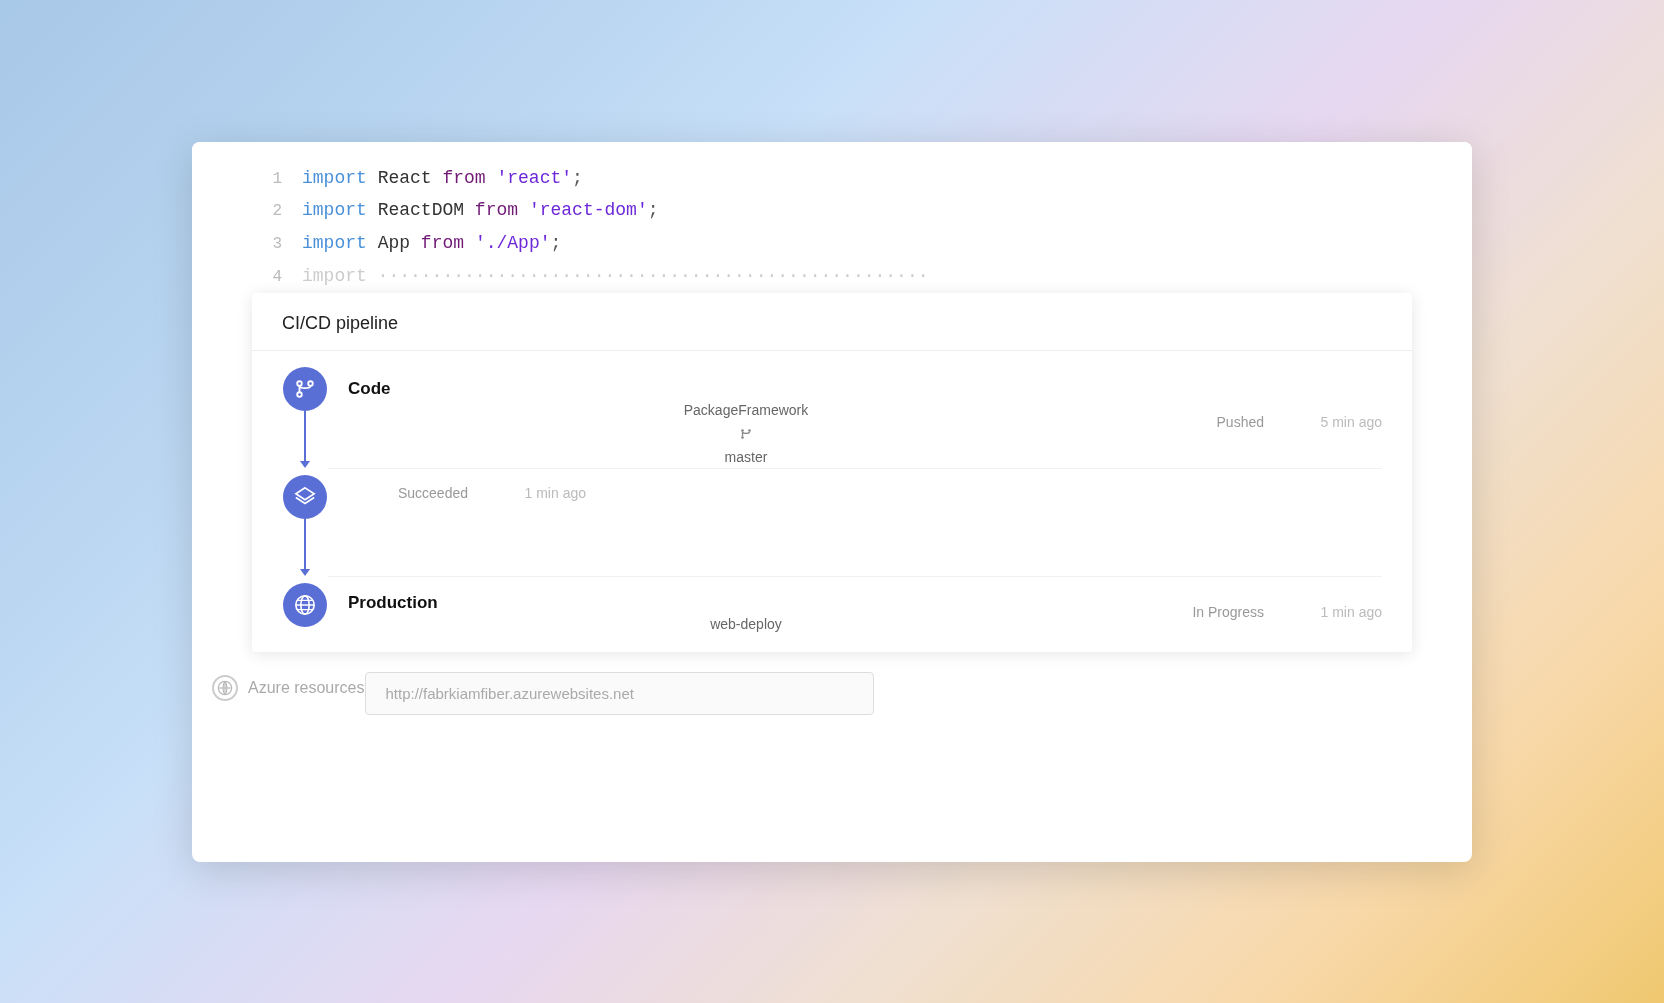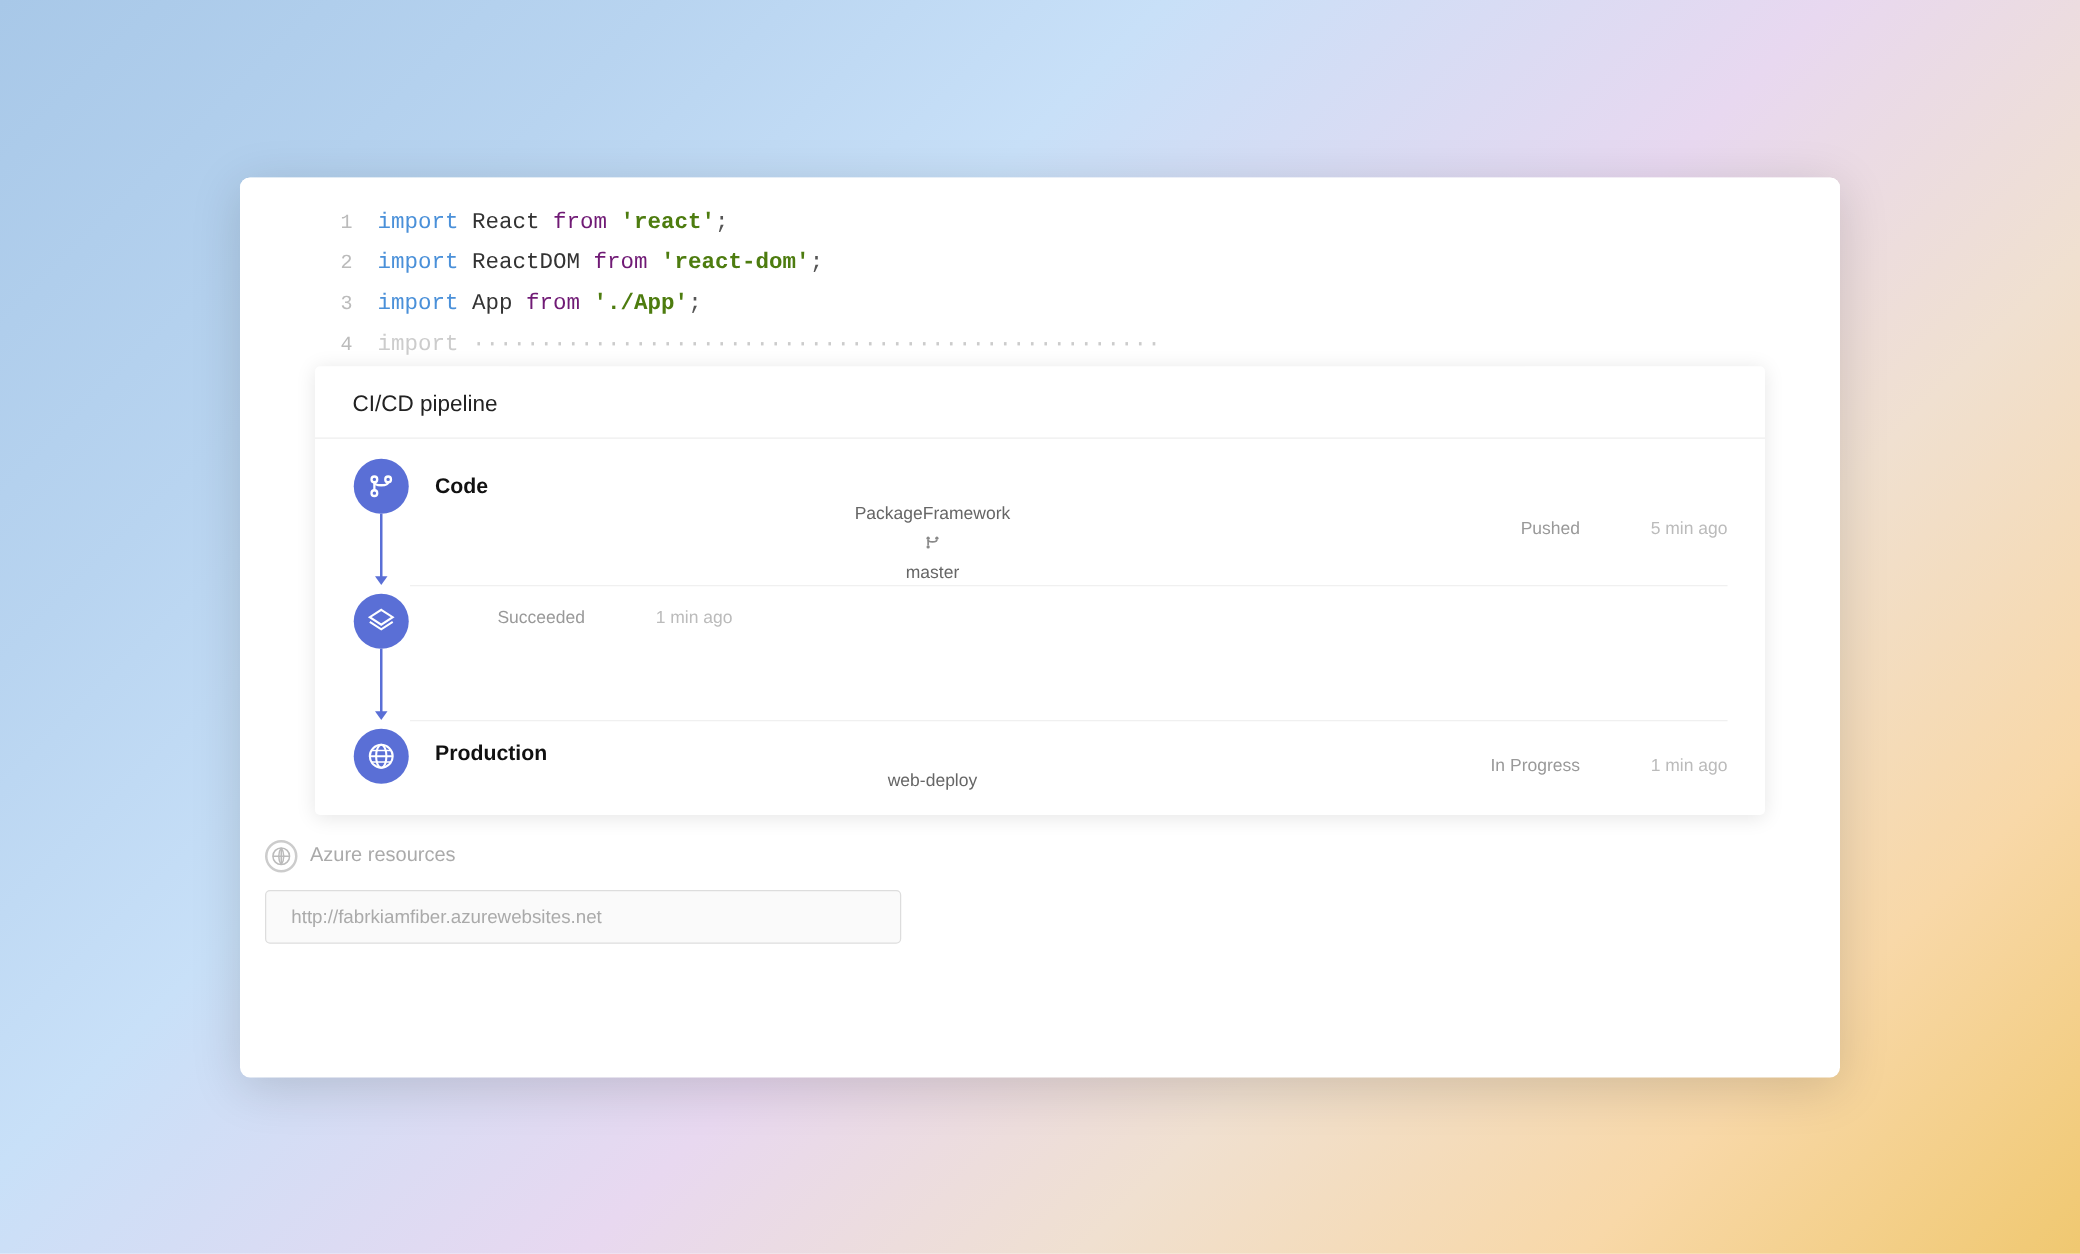--- a/index.html
+++ b/index.html
@@ -48,21 +48,21 @@
       color: #bbb;
       min-width: 30px;
       margin-right: 20px;
       text-align: right;
       font-size: 16px;
     }
 
     .code-keyword { color: #4a90d9; }
     .code-module  { color: #333; }
     .code-from    { color: #701a75; }
-    .code-string  { color: #4d7c0f; font-weight: bold; }
+    .code-string  { color: #6d28d9; }
 
     
     .pipeline-card {
       margin: 0 60px;
       background: #ffffff;
       border-radius: 4px;
       box-shadow: 0 2px 16px rgba(0,0,0,0.10);
       overflow: hidden;
       flex-shrink: 0;
     }
@@ -168,22 +168,22 @@
 
     .stage-divider {
       border: none;
       border-top: 1px solid #f0f0f0;
       margin: 0;
     }
 
     
     .azure-section {
       display: flex;
-      flex-direction: column;
-      align-items: flex-start;
+      flex-direction: row;
+      align-items: flex-end;
       padding: 20px;
       flex-shrink: 0;
     }
 
     .azure-label {
       display: flex;
       align-items: center;
       gap: 10px;
       color: #aaa;
       font-size: 16px;

